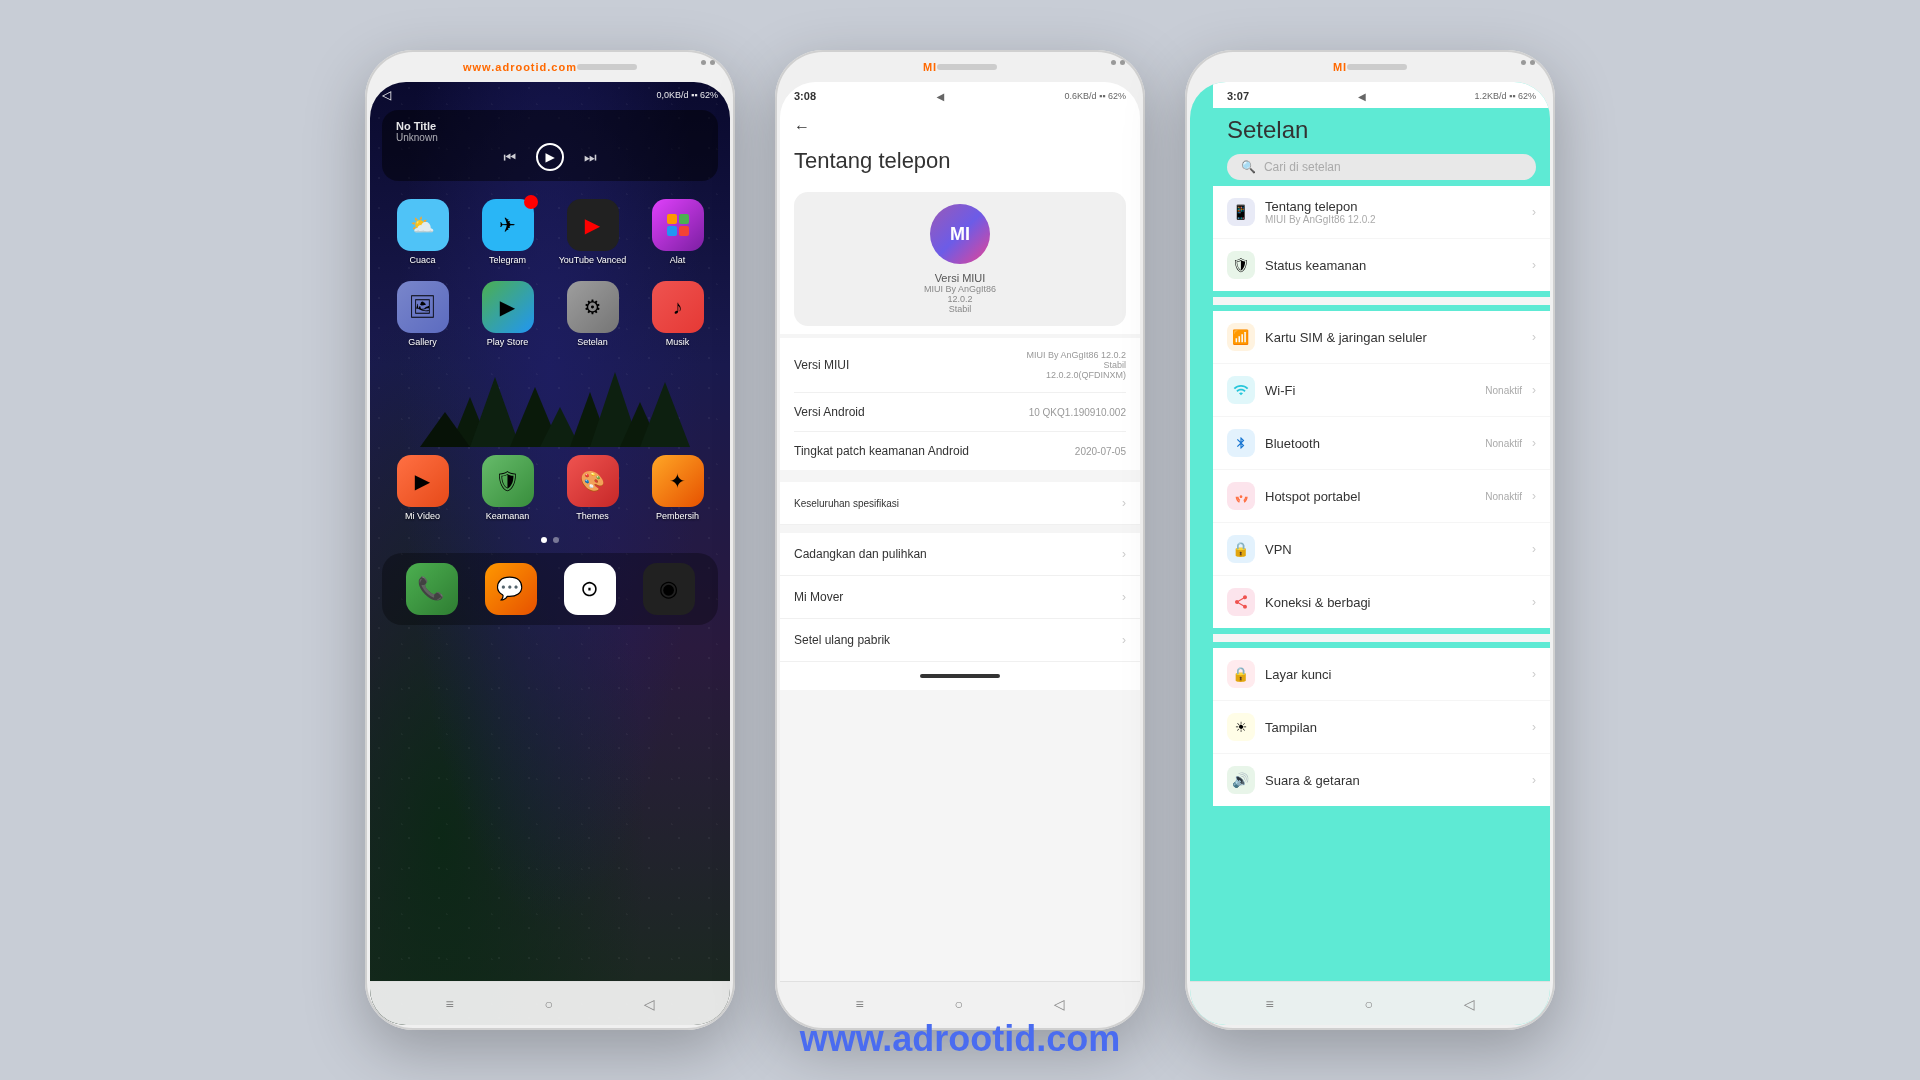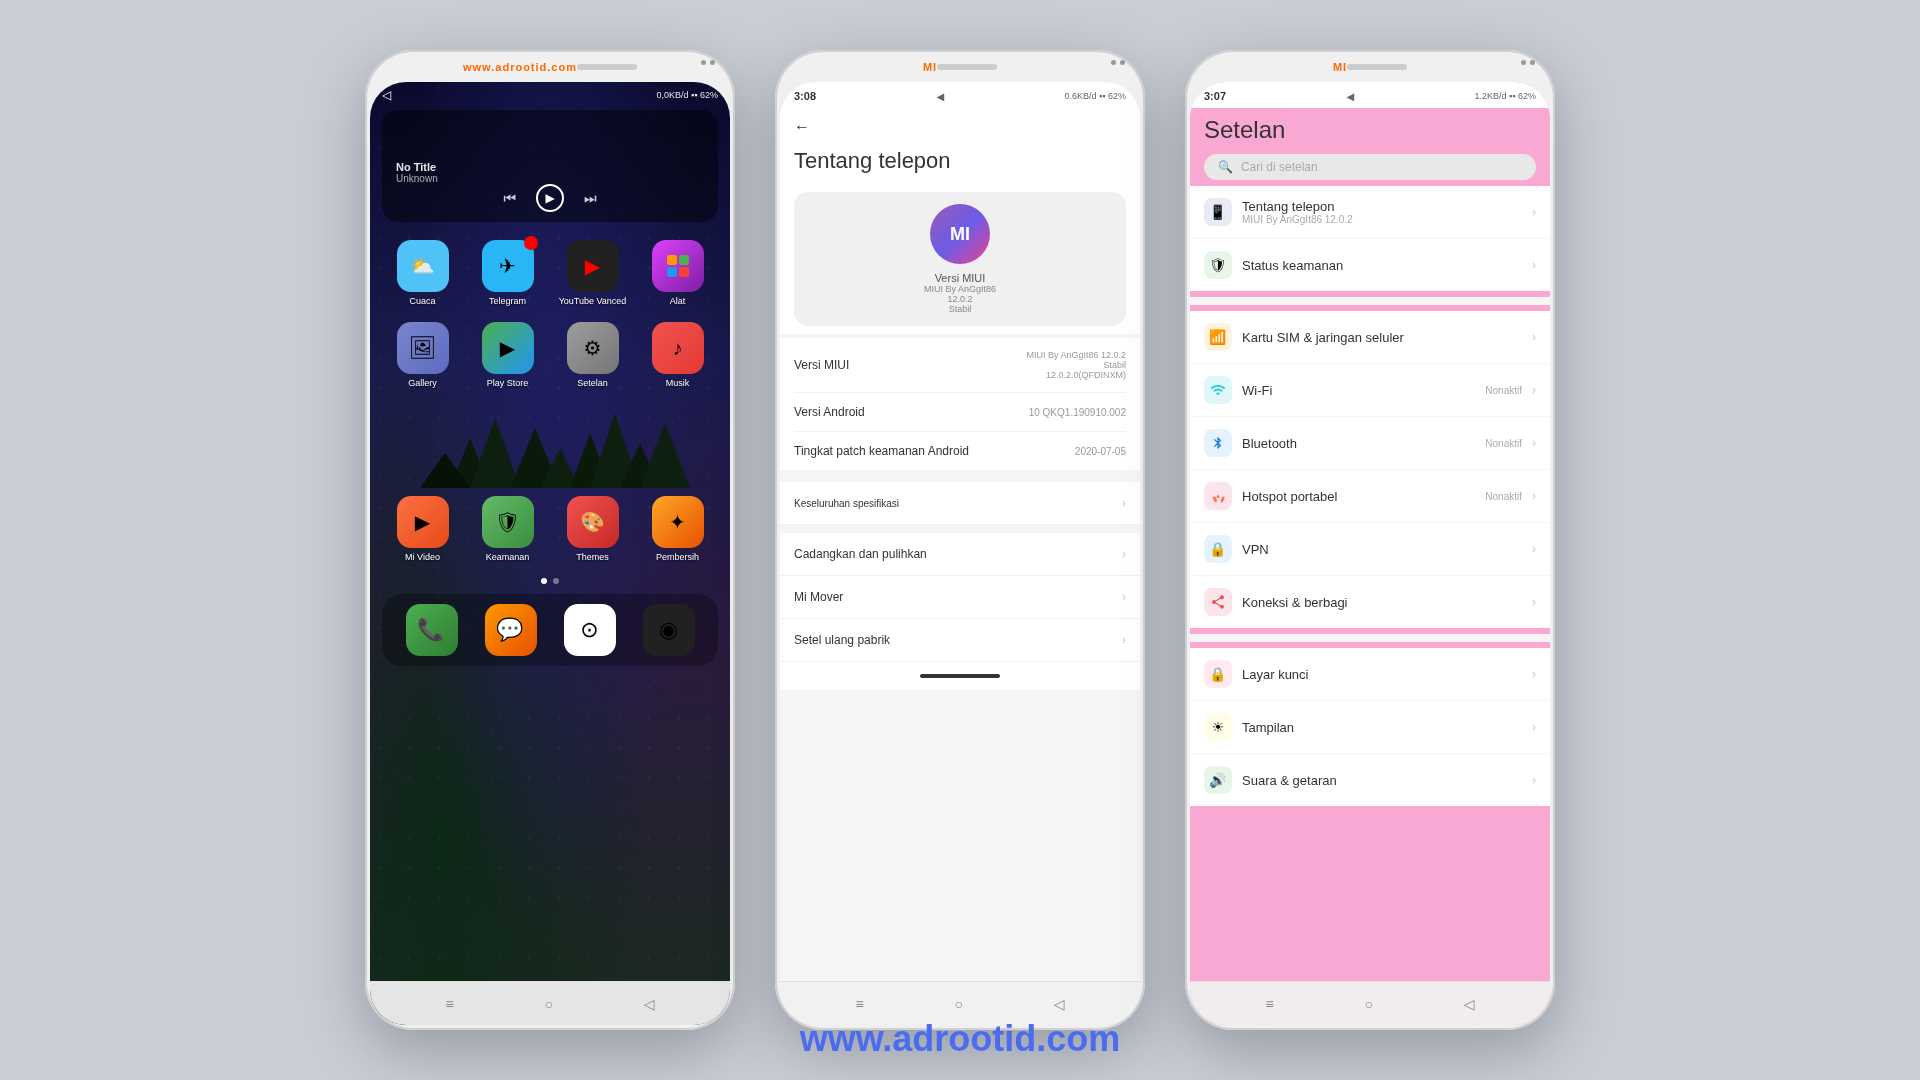--- a/index.html
+++ b/index.html
@@ -145,21 +145,20 @@
 
     .widget-weather {
       font-size: 20px;
       margin-left: auto;
     }
 
     .widget-song {
       font-size: 11px;
       font-weight: bold;
       opacity: 0.9;
-      margin-top: 41px;
     }
 
     .widget-artist {
       font-size: 10px;
       opacity: 0.65;
       margin-bottom: 0;
     }
 
     .widget-controls {
       display: flex;
@@ -407,22 +406,23 @@
       align-items: center;
       padding: 14px 14px;
       border-bottom: 1px solid #f0f0f0;
       background: white;
     }
 
     
     .screen-settings {
       width: 100%;
       height: 100%;
-      background: #f9a8d4;
+      background: #5eead4;
       overflow: hidden;
+      padding-left: 23px;
     }
 
     .settings-search {
       margin: 6px 14px;
       background: #e8e8e8;
       border-radius: 20px;
       padding: 6px 14px;
       display: flex;
       align-items: center;
       gap: 8px;

